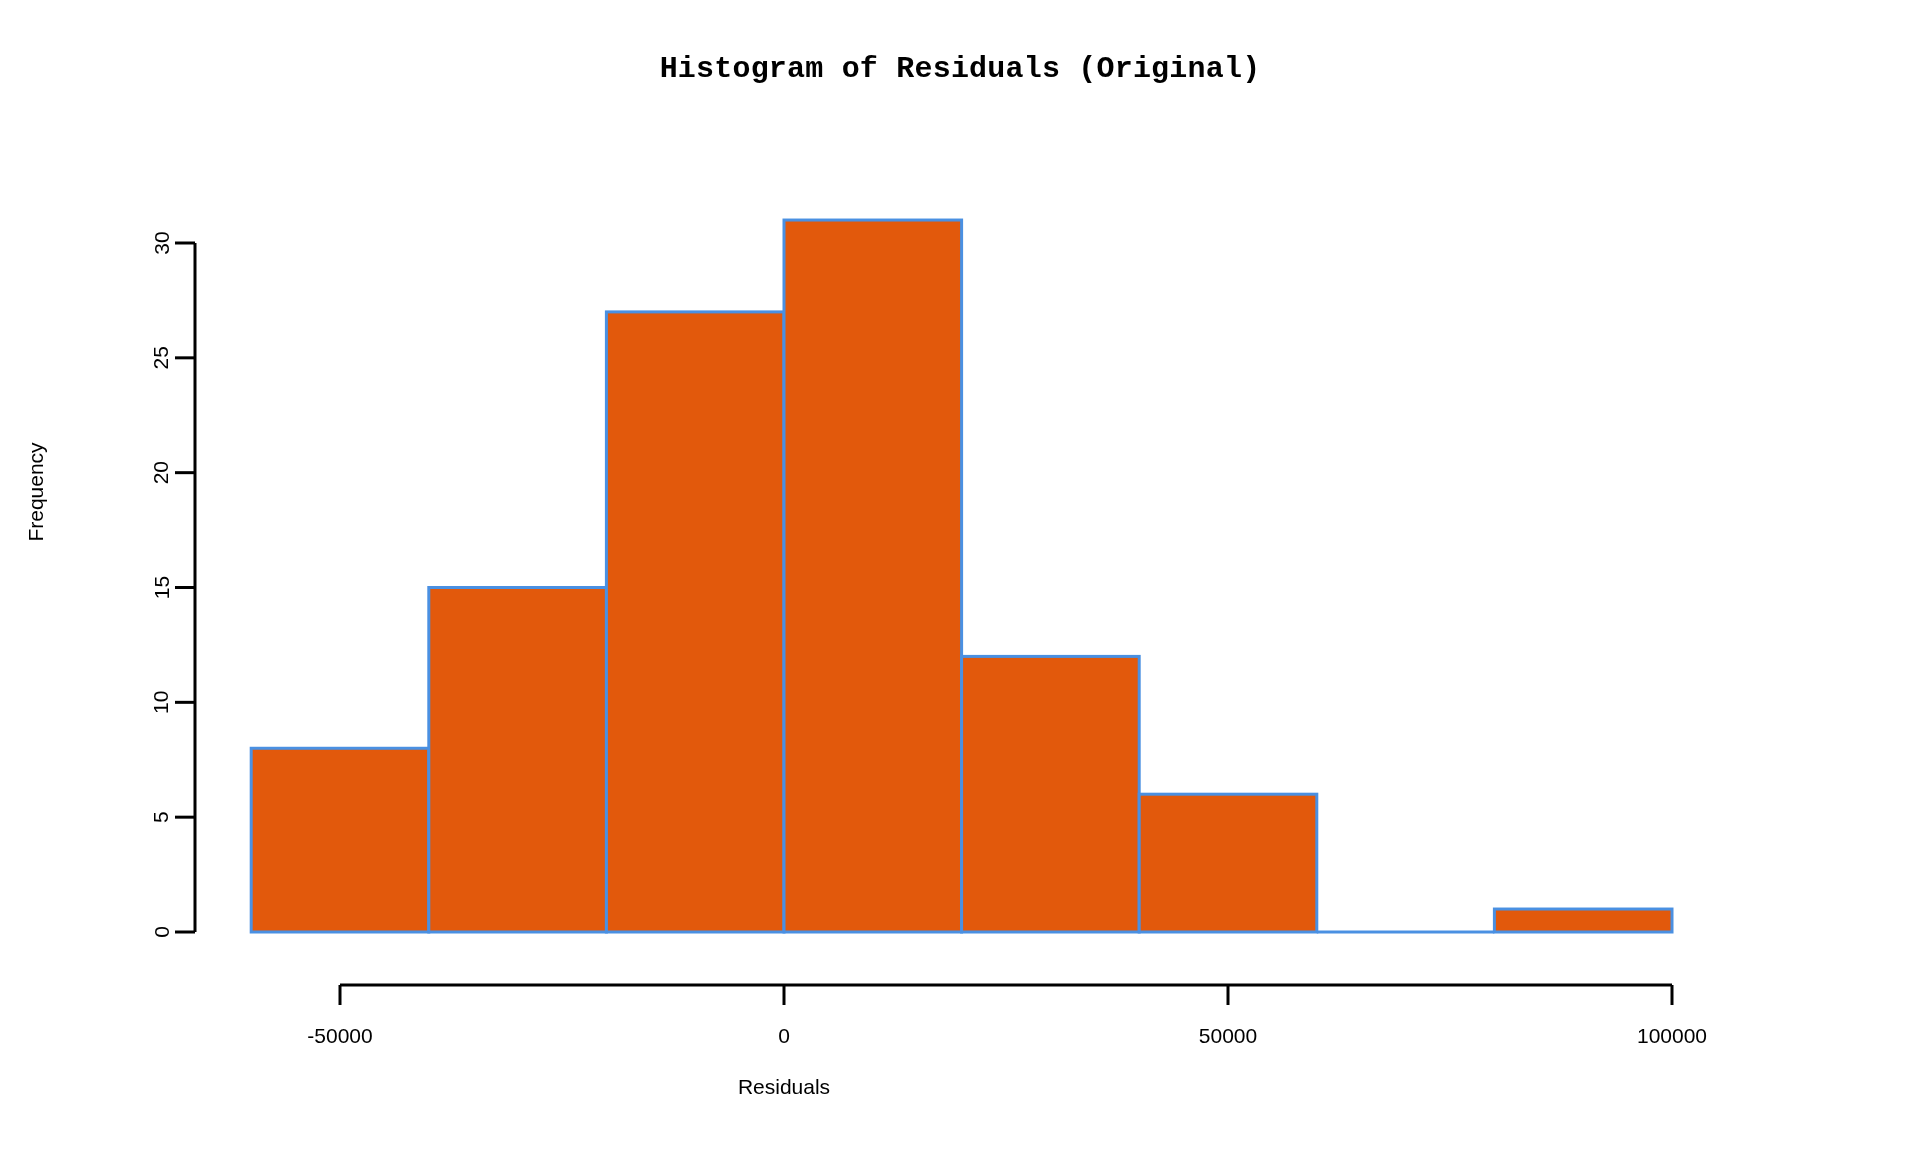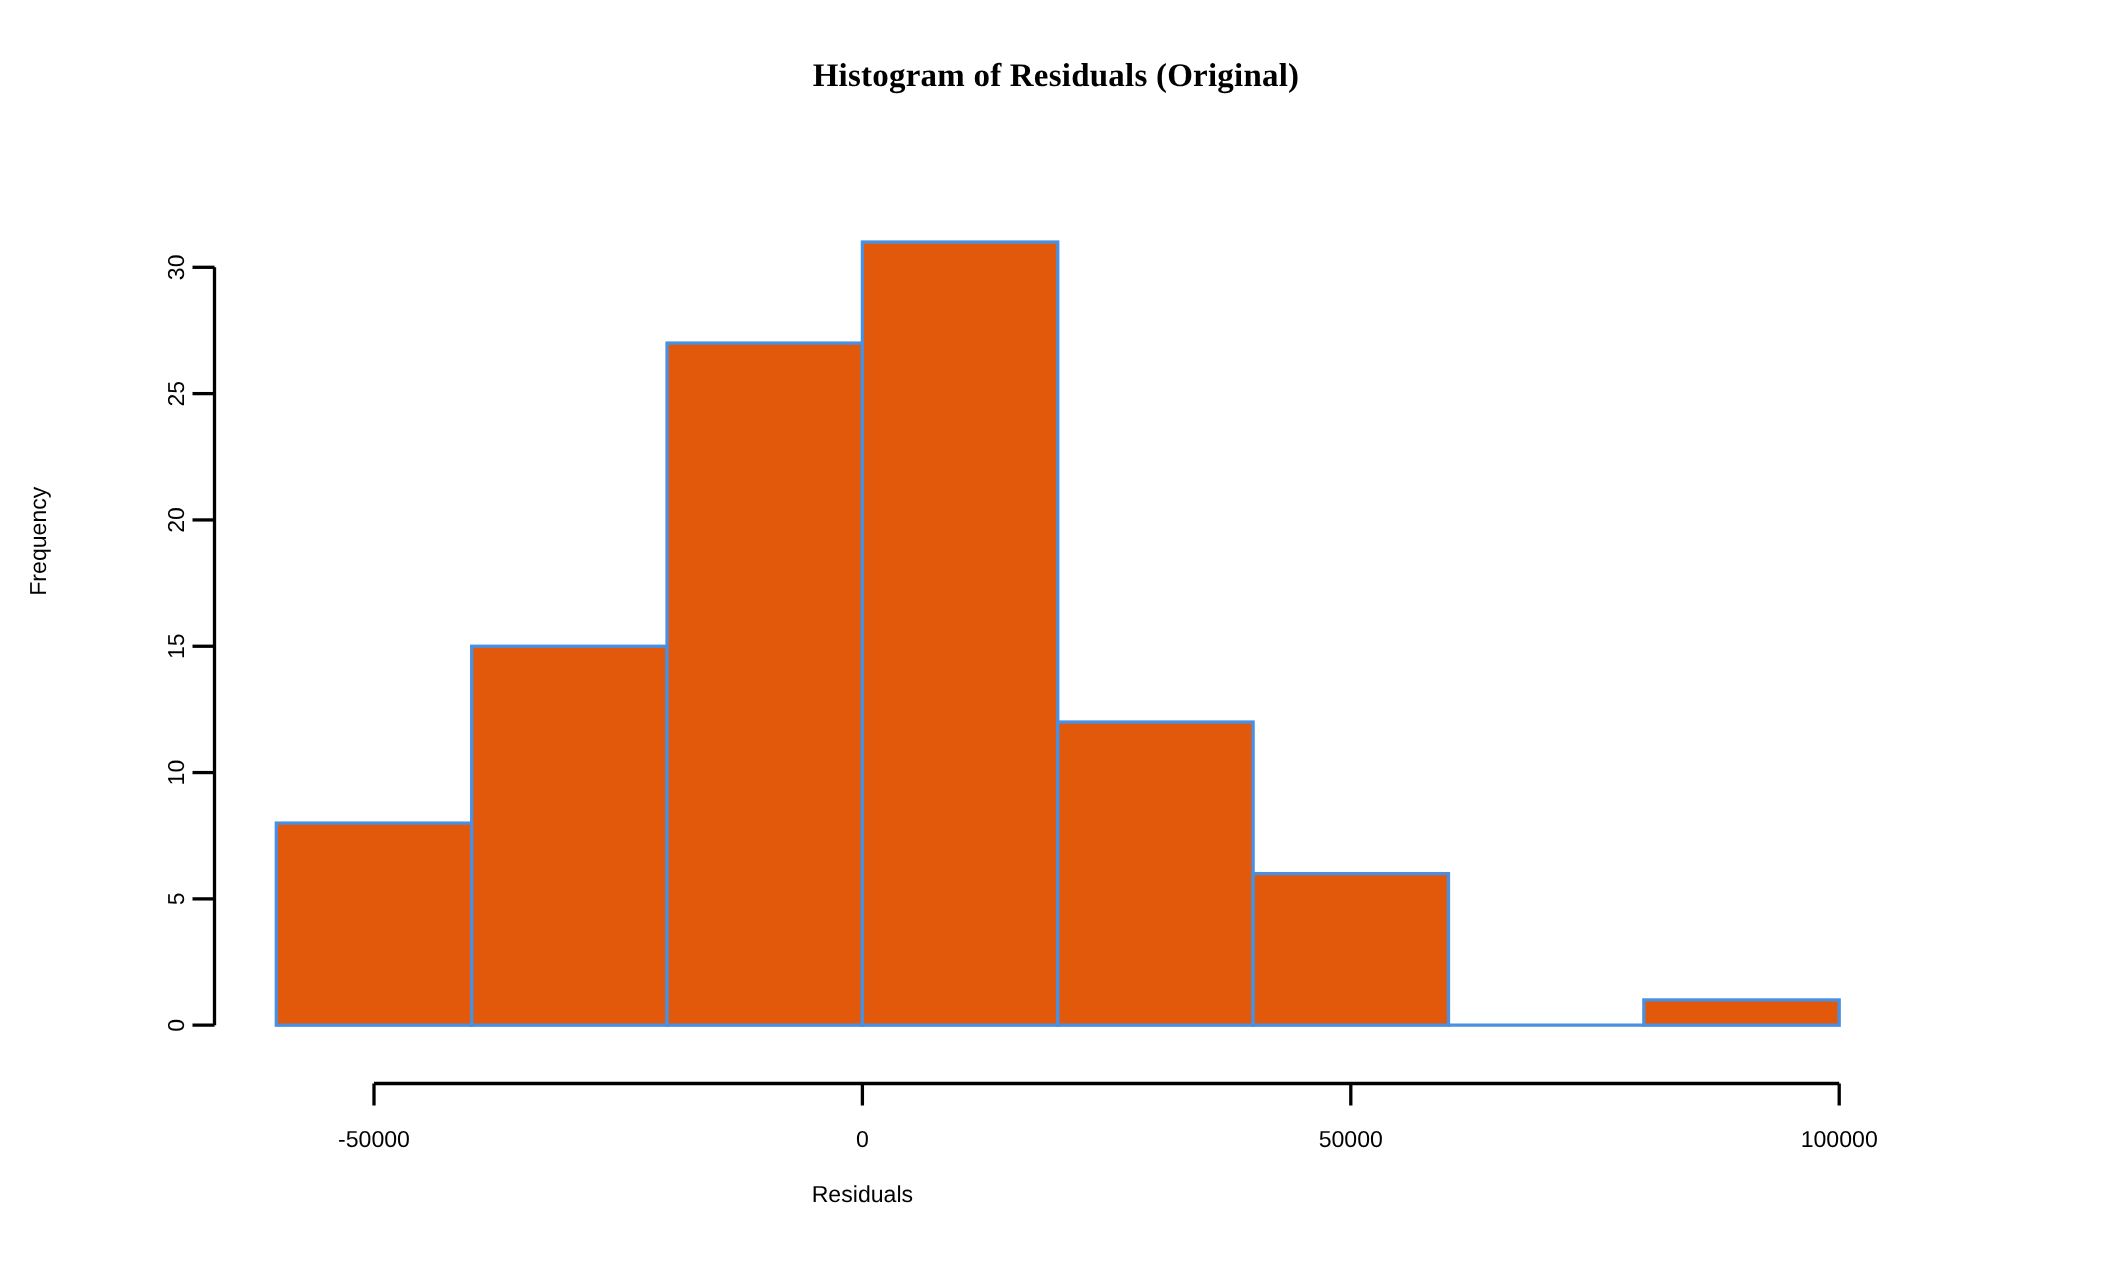--- a/index.html
+++ b/index.html
@@ -18,21 +18,21 @@
     width: 1920px;
     height: 1152px;
     background: #ffffff;
   }
   #chart-title {
     position: absolute;
     top: 52px;
     left: 0;
     width: 1920px;
     text-align: center;
-    font-family: Liberation Serif, serif;
+    font-family: Liberation Mono, monospace;
     font-weight: bold;
     font-size: 30px;
     color: #000000;
     letter-spacing: 0.2px;
   }
   #y-axis-label {
     position: absolute;
     left: 36px;
     top: 480px;
     width: 240px;

